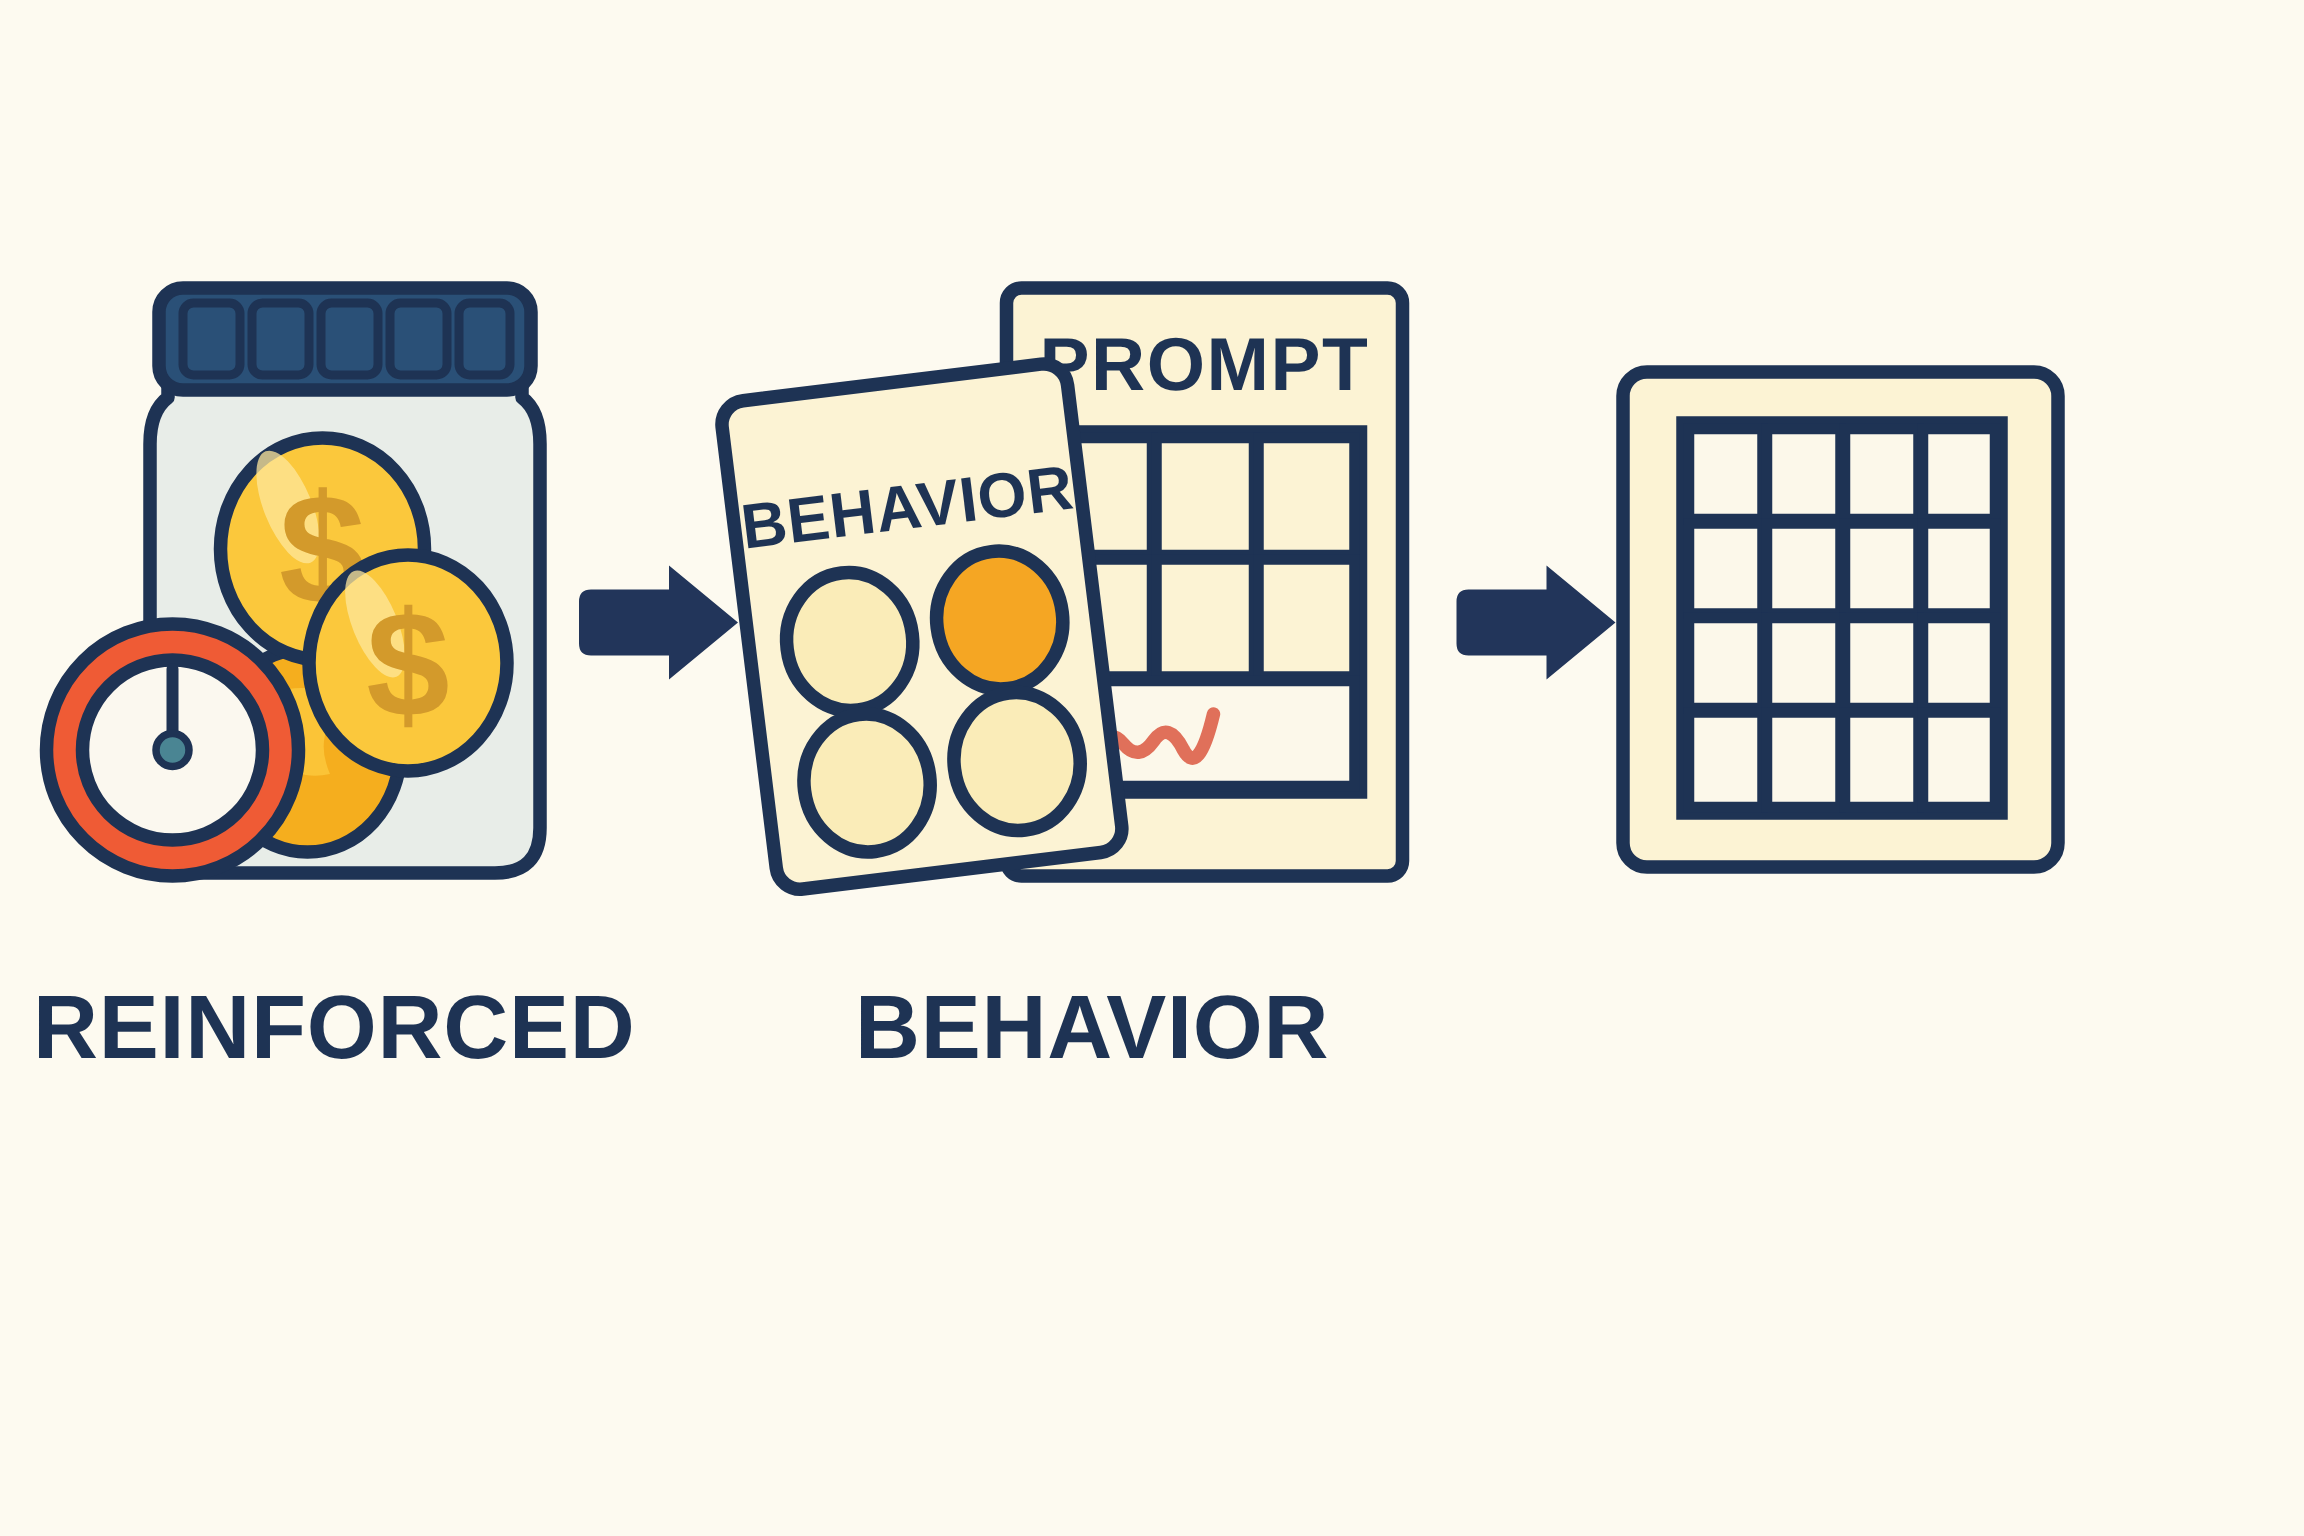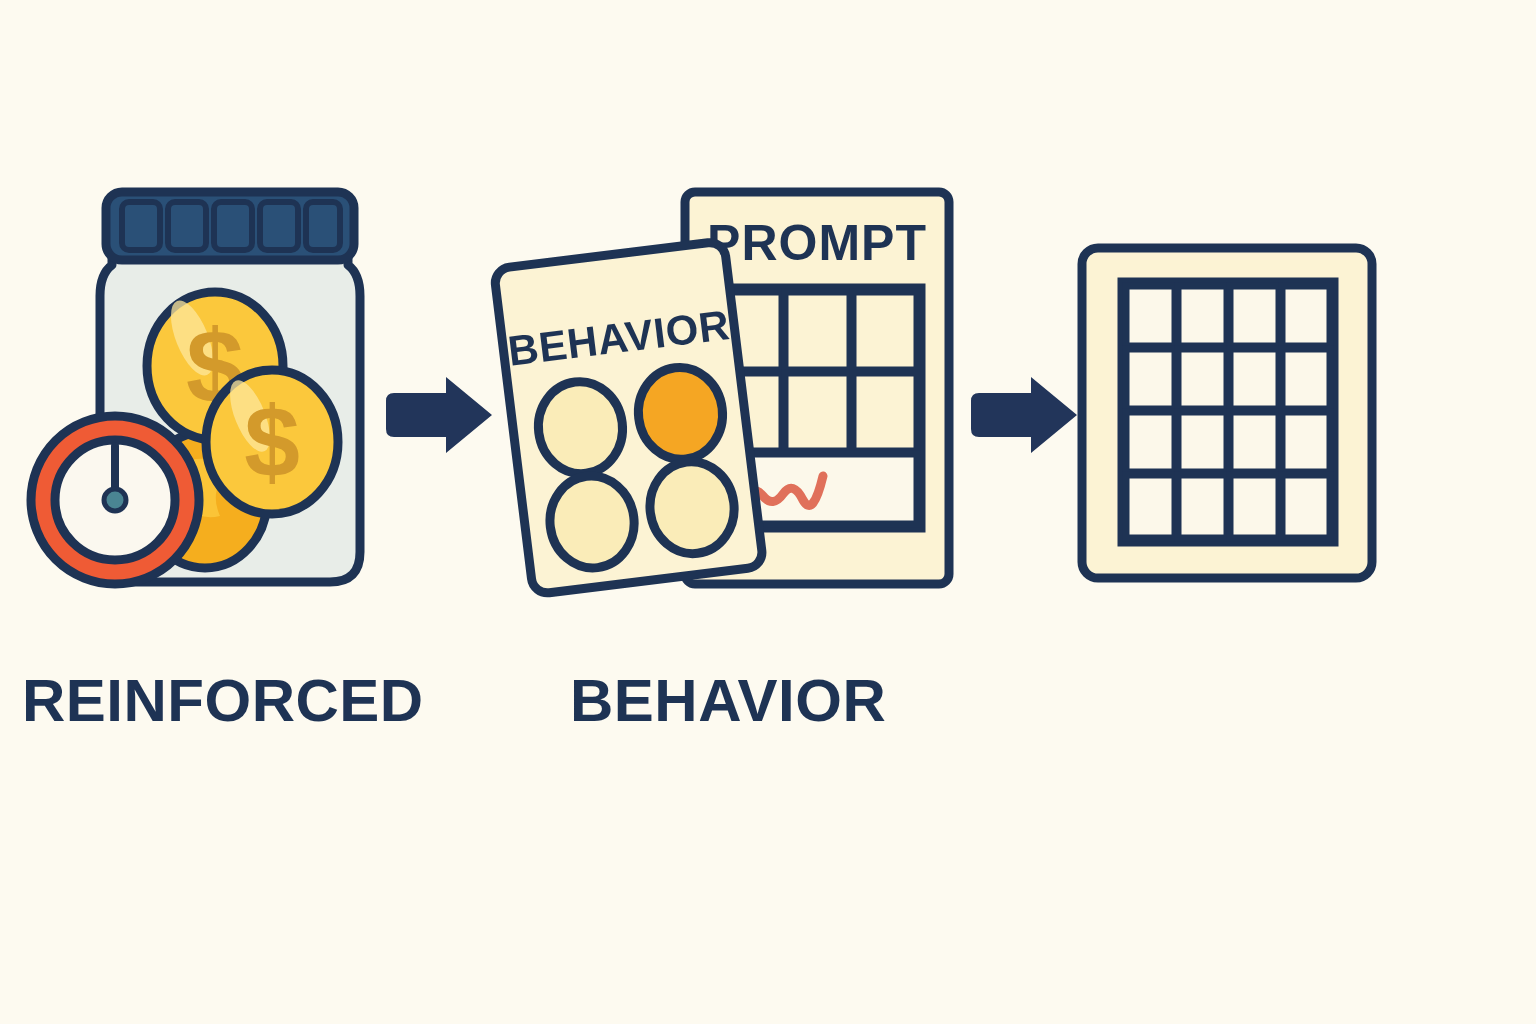--- a/index.html
+++ b/index.html
@@ -30,37 +30,37 @@
     width: 1536px;
     height: 470px;
   }
 
   .stage {
     position: absolute;
     top: 0;
     height: 470px;
   }
   .stage-1 { left: 0px;    width: 380px; }
-  .stage-2 { left: 495px;  width: 470px; }
+  .stage-2 { left: 481px;  width: 470px; }
   .stage-3 { left: 1060px; width: 340px; }
 
   .arrow-slot {
     position: absolute;
     top: 205px;
     width: 120px;
     height: 80px;
   }
   .arrow-1 { left: 380px; }
   .arrow-2 { left: 965px; }
 
   
   .labels-row {
     position: absolute;
     left: 0;
-    top: 656px;
+    top: 640px;
     width: 1536px;
     height: 90px;
   }
   .stage-label {
     position: absolute;
     top: 0;
     font-family: "Liberation Sans", sans-serif;
     font-weight: bold;
     font-size: 60px;
     letter-spacing: 0.5px;

